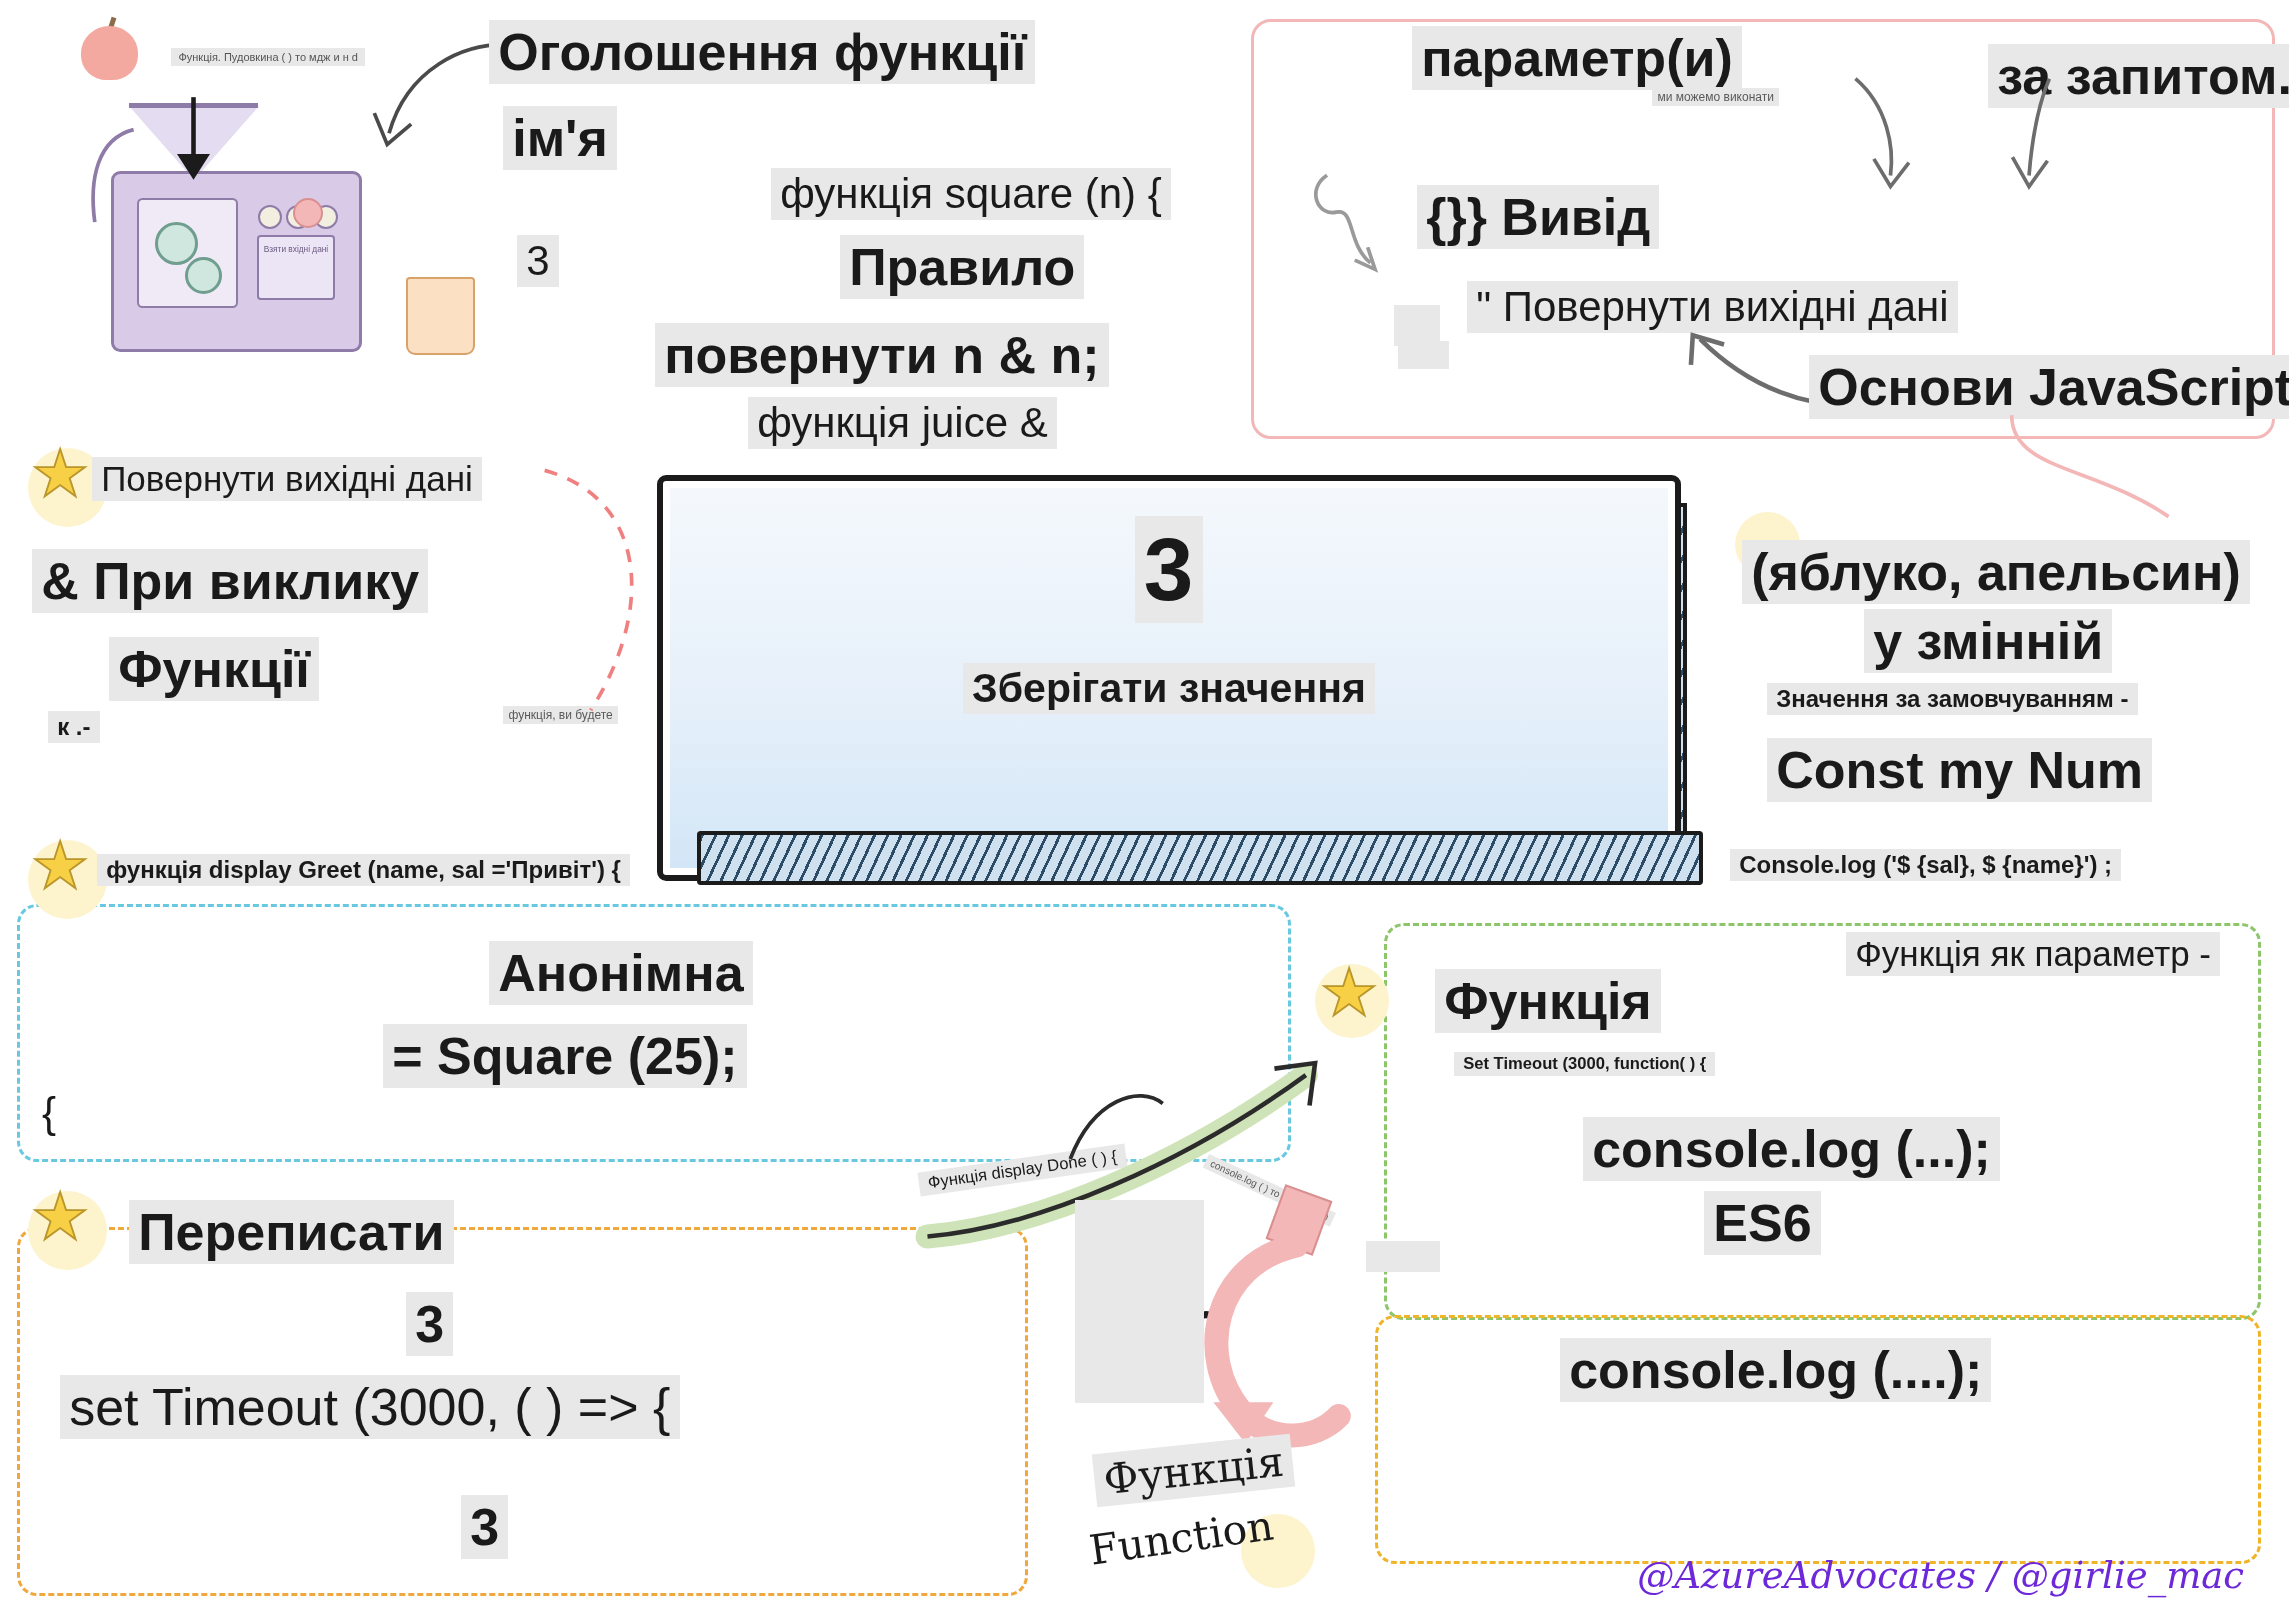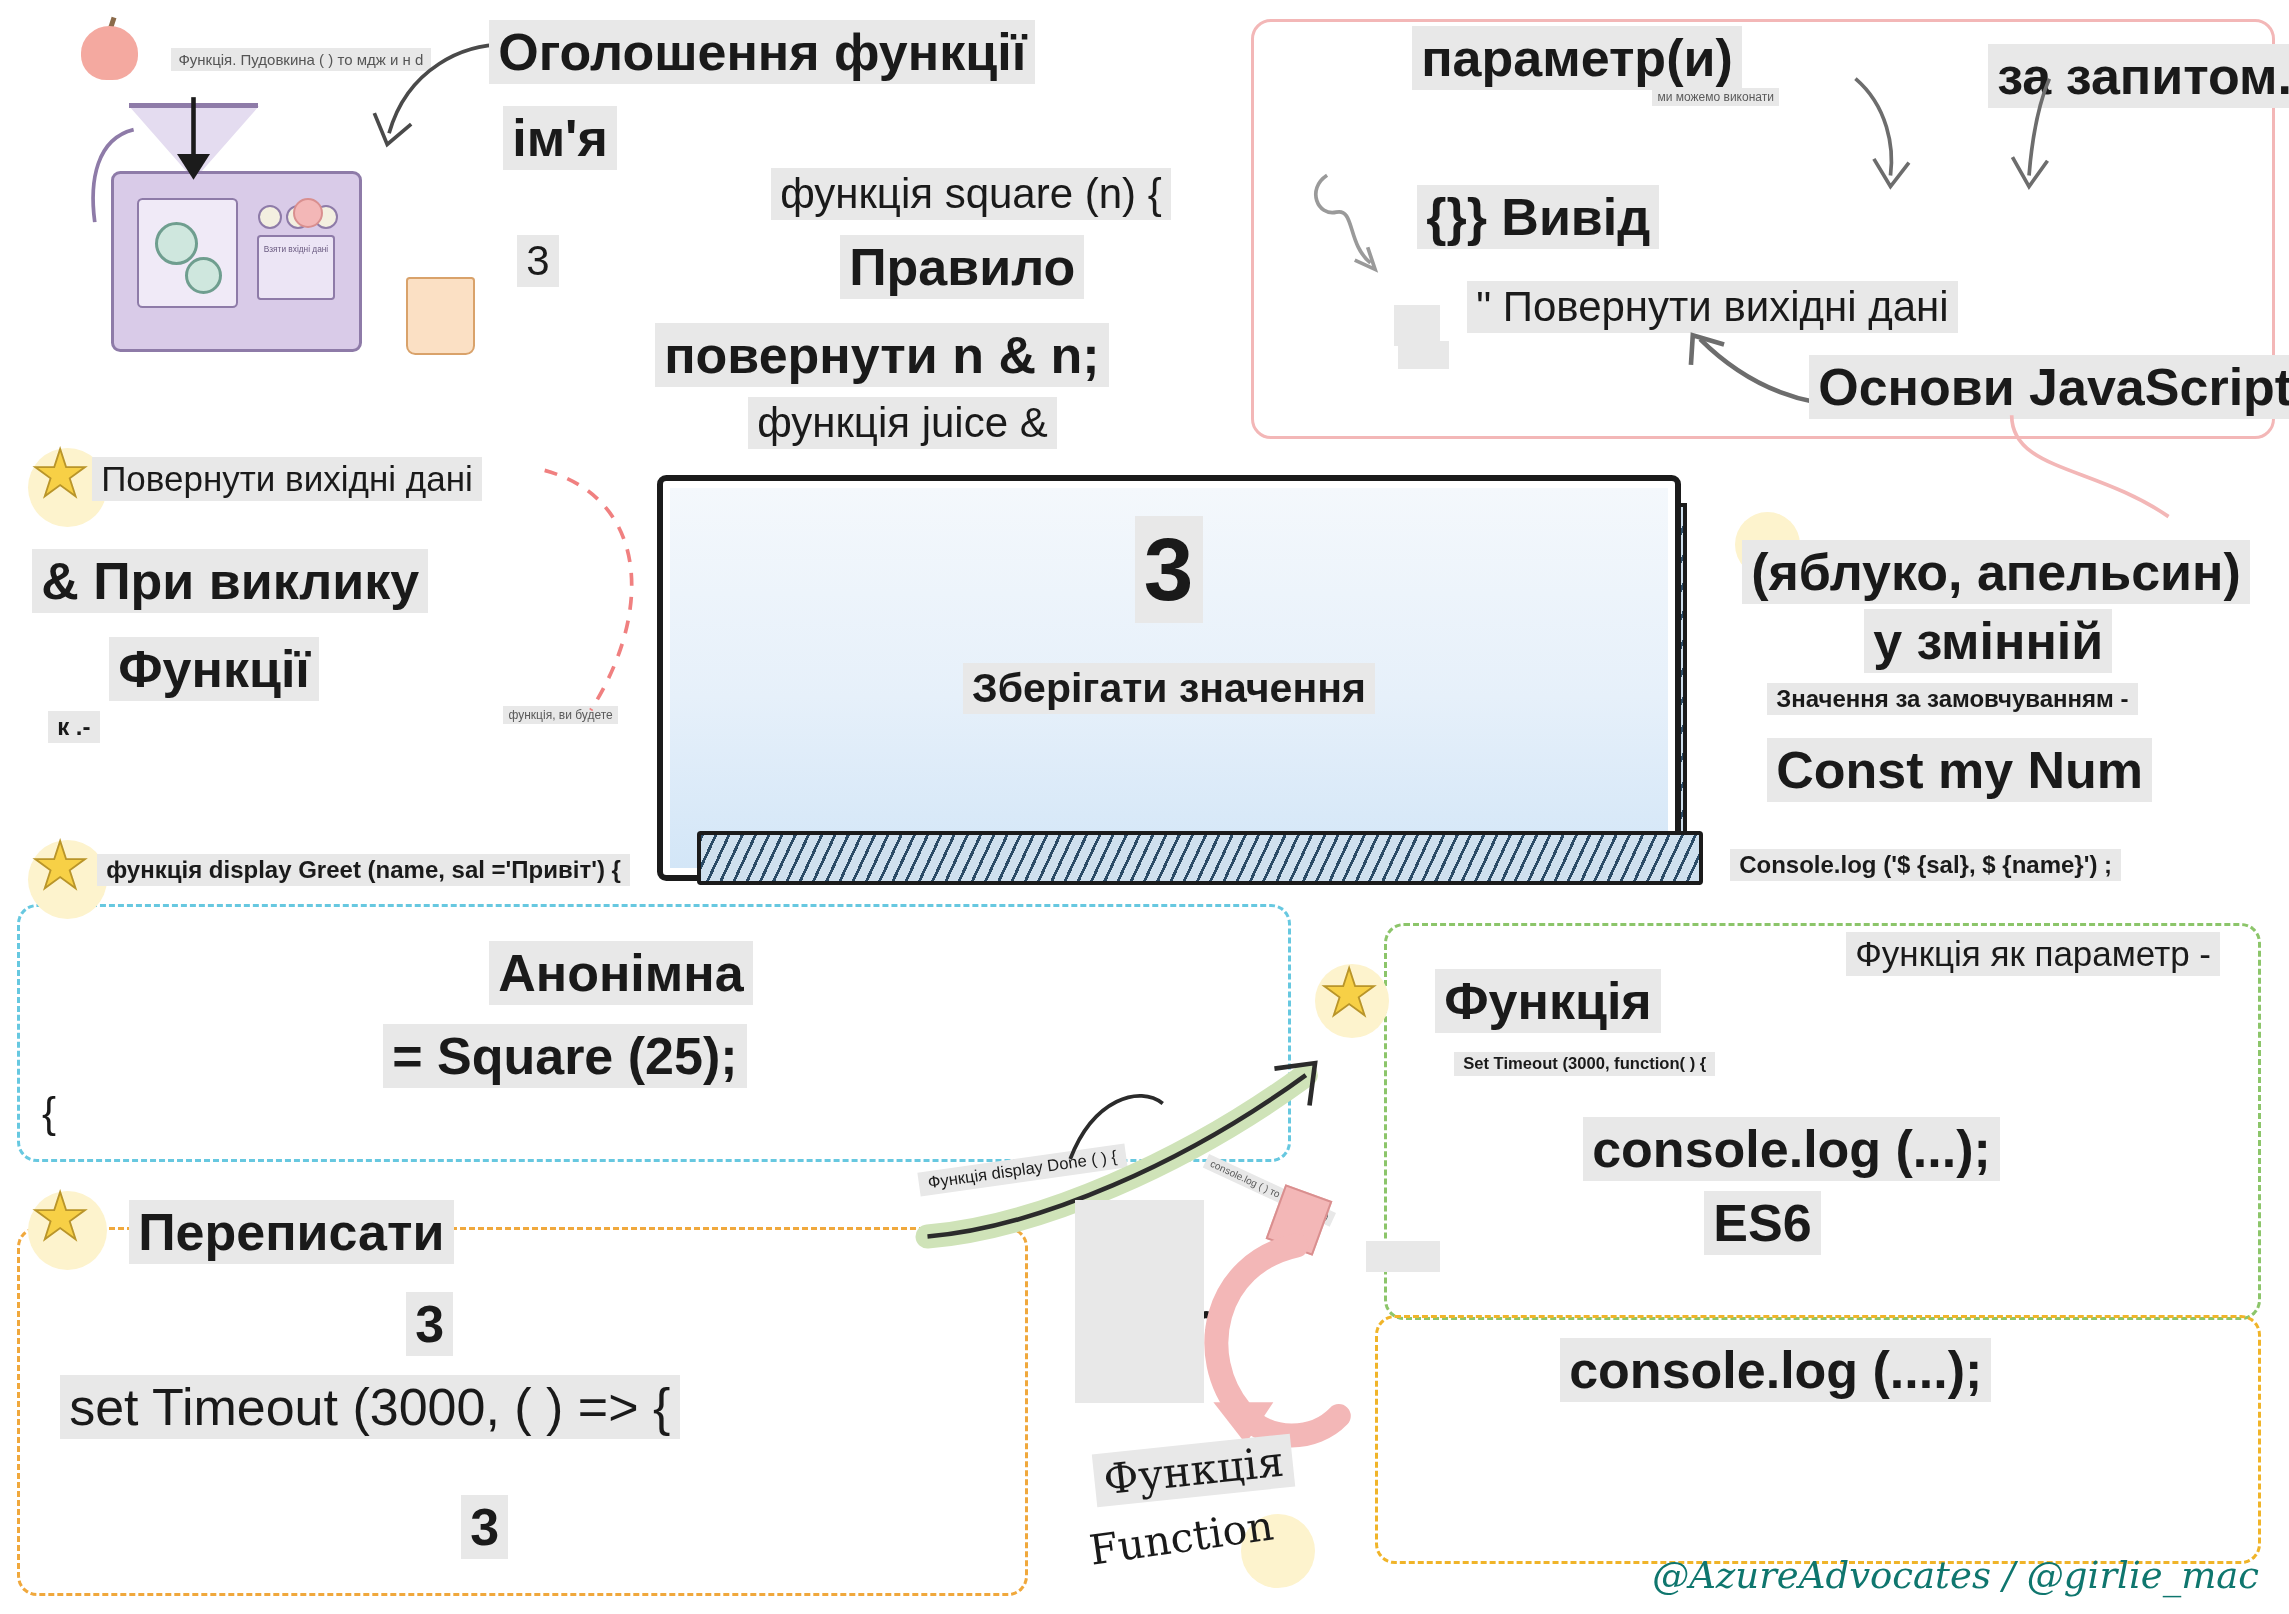--- a/index.html
+++ b/index.html
@@ -23,21 +23,21 @@
     background: #e8e8e8;
     display: inline-block;
     padding: 1.8px 9.2px;
     white-space: nowrap;
   }
   .txt-xl { font-size: 52px; font-weight: 600; }
   .txt-lg { font-size: 42px; font-weight: 500; }
   .txt-md { font-size: 35px; font-weight: 400; }
   .txt-sm { font-size: 24px; font-weight: 700; }
   .txt-xs { font-size: 16.6px; font-weight: 400; }
-  .txt-tiny { font-size: 15px; font-weight: 400; color: #555; }
+  .txt-tiny { font-size: 11px; font-weight: 400; color: #555; }
 
   
   #board {
     left: 657px; top: 475px; width: 1024px; height: 406px;
     border: 6.5px solid #1b1b1b;
     border-radius: 9.2px;
     background: #ffffff;
     box-sizing: border-box;
   }
   #board-inner {
@@ -127,24 +127,24 @@
   
   .arrow-svg { position: absolute; }
   #fn-doodle-text2 {
     left: 1089px; top: 1514px;
     font-family: "DejaVu Serif", serif;
     font-size: 41px;
     transform: rotate(-8deg);
     font-weight: 400;
   }
   #watermark {
-    right: 31px; bottom: 16.6px;
+    right: 46px; bottom: 16.6px;
     font-family: "DejaVu Serif", serif;
     font-size: 37px;
-    color: #0f766e;
+    color: #6d28d9;
     font-style: italic;
     text-align: center;
   }
   .rot90 { transform: rotate(-90deg); transform-origin: left top; }
   .small-note {
     font-size: 12px; color: #5a5a5a; background: #e8e8e8; padding: 1.8px 5.5px; white-space: nowrap;
   }
   .blank-hl { background: #e8e8e8; display: inline-block; }
 </style>
 </head>

